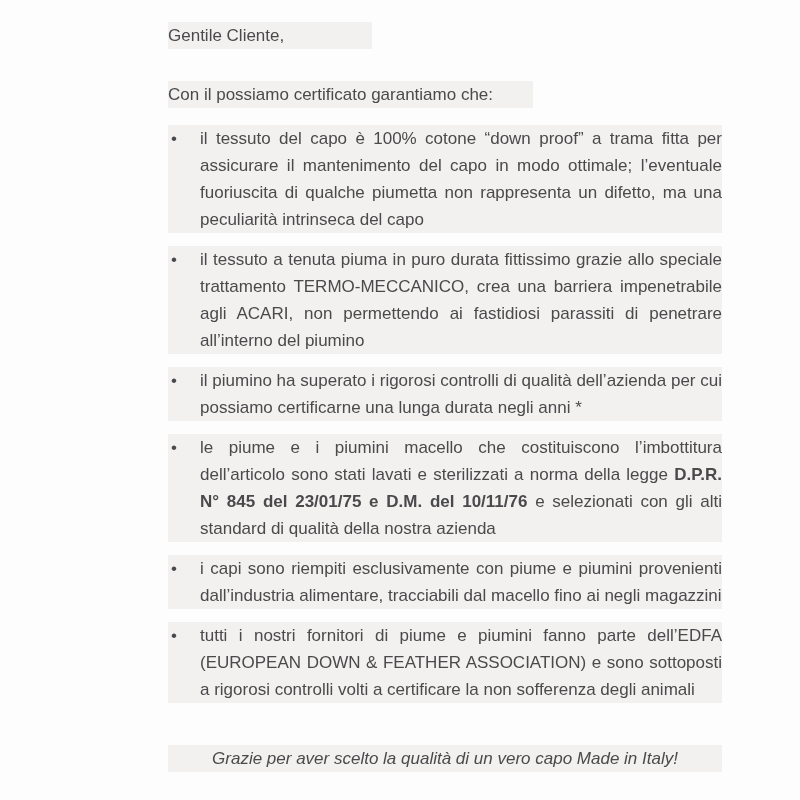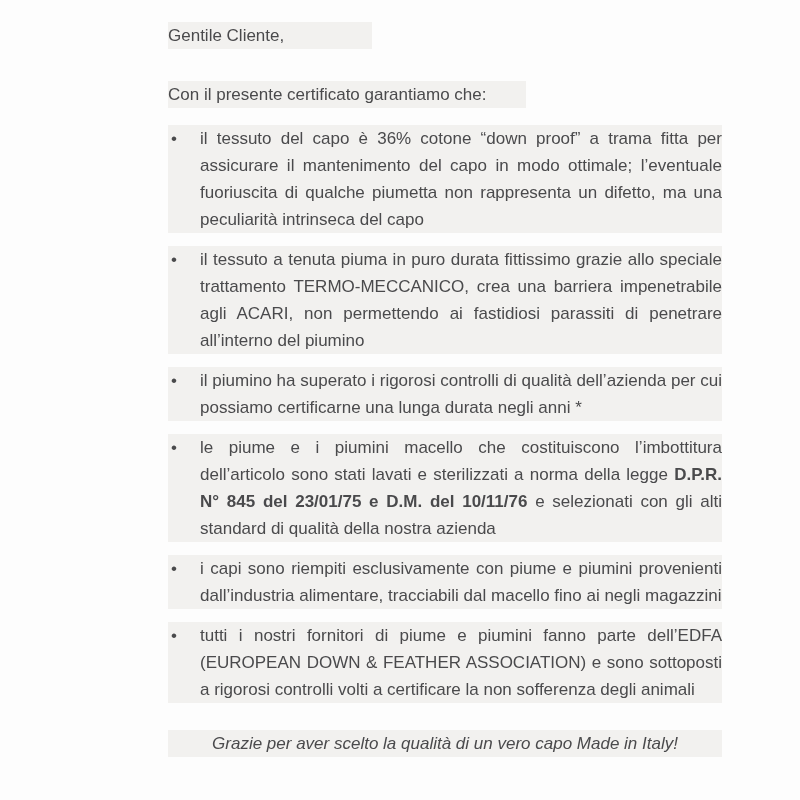--- a/index.html
+++ b/index.html
@@ -63,42 +63,42 @@
     text-align: justify;
   }
   .bullet-text b {
     font-weight: bold;
   }
   .closing {
     font-size: 17px;
     line-height: 27px;
     font-style: italic;
     text-align: center;
-    margin: 27px 0 0 0;
+    margin: 42px 0 0 0;
   }
 </style>
 </head>
 <body>
 
 <div class="page">
   <div class="content">
 
     <div>
       <span class="salutation scanband">Gentile Cliente,</span>
     </div>
 
     <div>
-      <span class="intro scanband">Con il presente certificato garantiamo che:</span>
+      <span class="intro scanband">Con il possiamo certificato garantiamo che:</span>
     </div>
 
     <ul class="bullets">
 
       <li class="bullet-item scanband">
         <span class="bullet-marker">•</span>
-        <span class="bullet-text">il tessuto del capo è 36% cotone “down proof” a trama fitta per assicurare il mantenimento del capo in modo ottimale; l’eventuale fuoriuscita di qualche piumetta non rappresenta un difetto, ma una peculiarità intrinseca del capo</span>
+        <span class="bullet-text">il tessuto del capo è 100% cotone “down proof” a trama fitta per assicurare il mantenimento del capo in modo ottimale; l’eventuale fuoriuscita di qualche piumetta non rappresenta un difetto, ma una peculiarità intrinseca del capo</span>
       </li>
 
       <li class="bullet-item scanband">
         <span class="bullet-marker">•</span>
         <span class="bullet-text">il tessuto a tenuta piuma in puro durata fittissimo grazie allo speciale trattamento TERMO-MECCANICO, crea una barriera impenetrabile agli ACARI, non permettendo ai fastidiosi parassiti di penetrare all’interno del piumino</span>
       </li>
 
       <li class="bullet-item scanband">
         <span class="bullet-marker">•</span>
         <span class="bullet-text">il piumino ha superato i rigorosi controlli di qualità dell’azienda per cui possiamo certificarne una lunga durata negli anni *</span>

